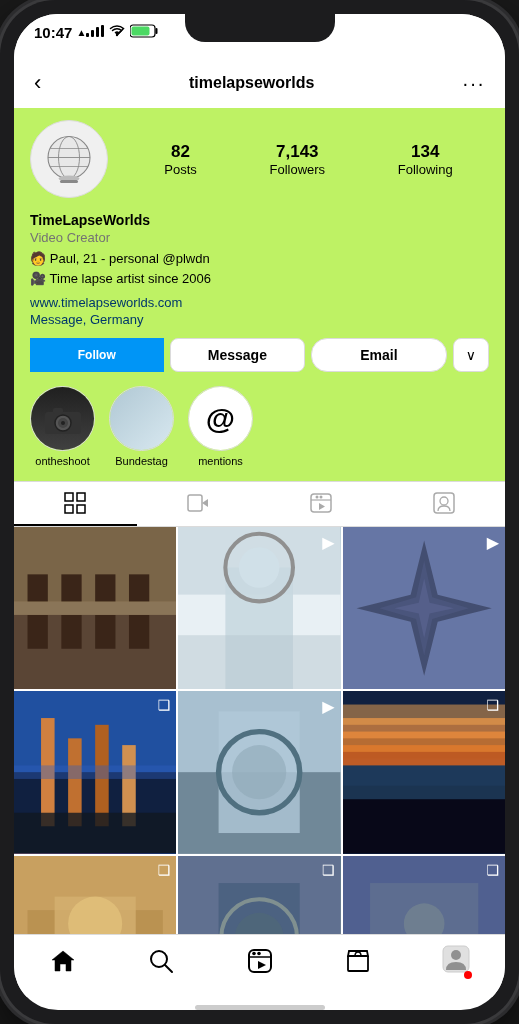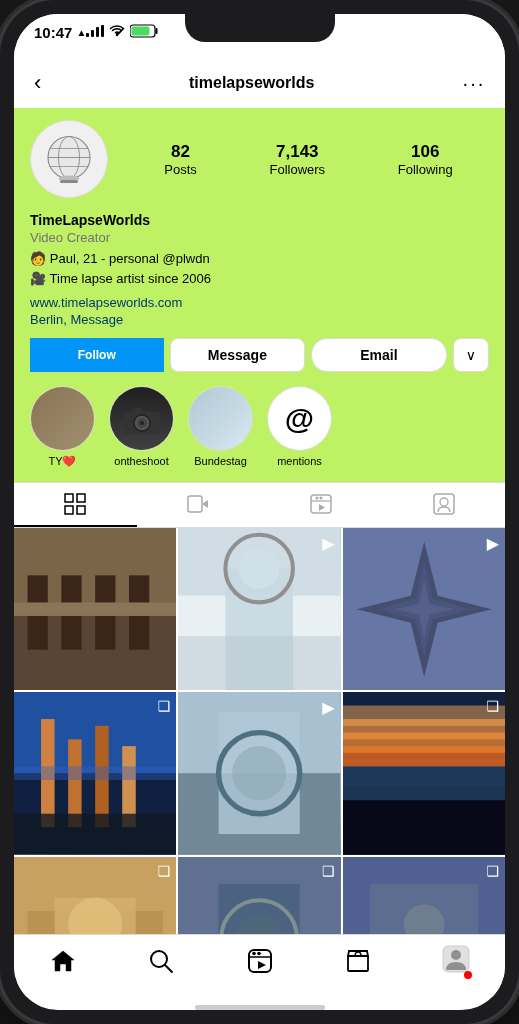--- a/index.html
+++ b/index.html
@@ -477,52 +477,46 @@
           <div class="stats-container">
             <div class="stat-item">
               <span class="stat-number">82</span>
               <span class="stat-label">Posts</span>
             </div>
             <div class="stat-item">
               <span class="stat-number">7,143</span>
               <span class="stat-label">Followers</span>
             </div>
             <div class="stat-item">
-              <span class="stat-number">106</span>
+              <span class="stat-number">134</span>
               <span class="stat-label">Following</span>
             </div>
           </div>
         </div>
 
         <div class="bio-section">
           <div class="bio-name">TimeLapseWorlds</div>
           <div class="bio-category">Video Creator</div>
           <div class="bio-text">🧑 Paul, 21 - personal @plwdn</div>
           <div class="bio-text">🎥 Time lapse artist since 2006</div>
           <a class="bio-link">www.timelapseworlds.com</a>
-          <span class="bio-location">Berlin, Message</span>
+          <span class="bio-location">Message, Germany</span>
         </div>
 
         <div class="action-buttons">
           <button class="btn-follow">Follow</button>
           <button class="btn-message">Message</button>
           <button class="btn-email">Email</button>
           <button class="btn-dropdown">
             <span>∨</span>
           </button>
         </div>
 
         <div class="highlights">
 
-          <div class="highlight-item">
-            <div class="highlight-circle">
-              <div class="hl-1" style="width:100%;height:100%;"></div>
-            </div>
-            <span class="highlight-label">TY❤️</span>
-          </div>
 
           <div class="highlight-item">
             <div class="highlight-circle">
               <div class="hl-2" style="width:100%;height:100%; display:flex; align-items:center; justify-content:center;">
                 <svg width="40" height="30" viewBox="0 0 40 30">
                   <rect x="2" y="8" width="36" height="22" rx="3" fill="#333"></rect>
                   <circle cx="20" cy="19" r="8" fill="#555" stroke="#222" stroke-width="1.5"></circle>
                   <circle cx="20" cy="19" r="5" fill="#444"></circle>
                   <circle cx="20" cy="19" r="2" fill="#222"></circle>
                   <rect x="10" y="4" width="10" height="6" rx="2" fill="#333"></rect>

